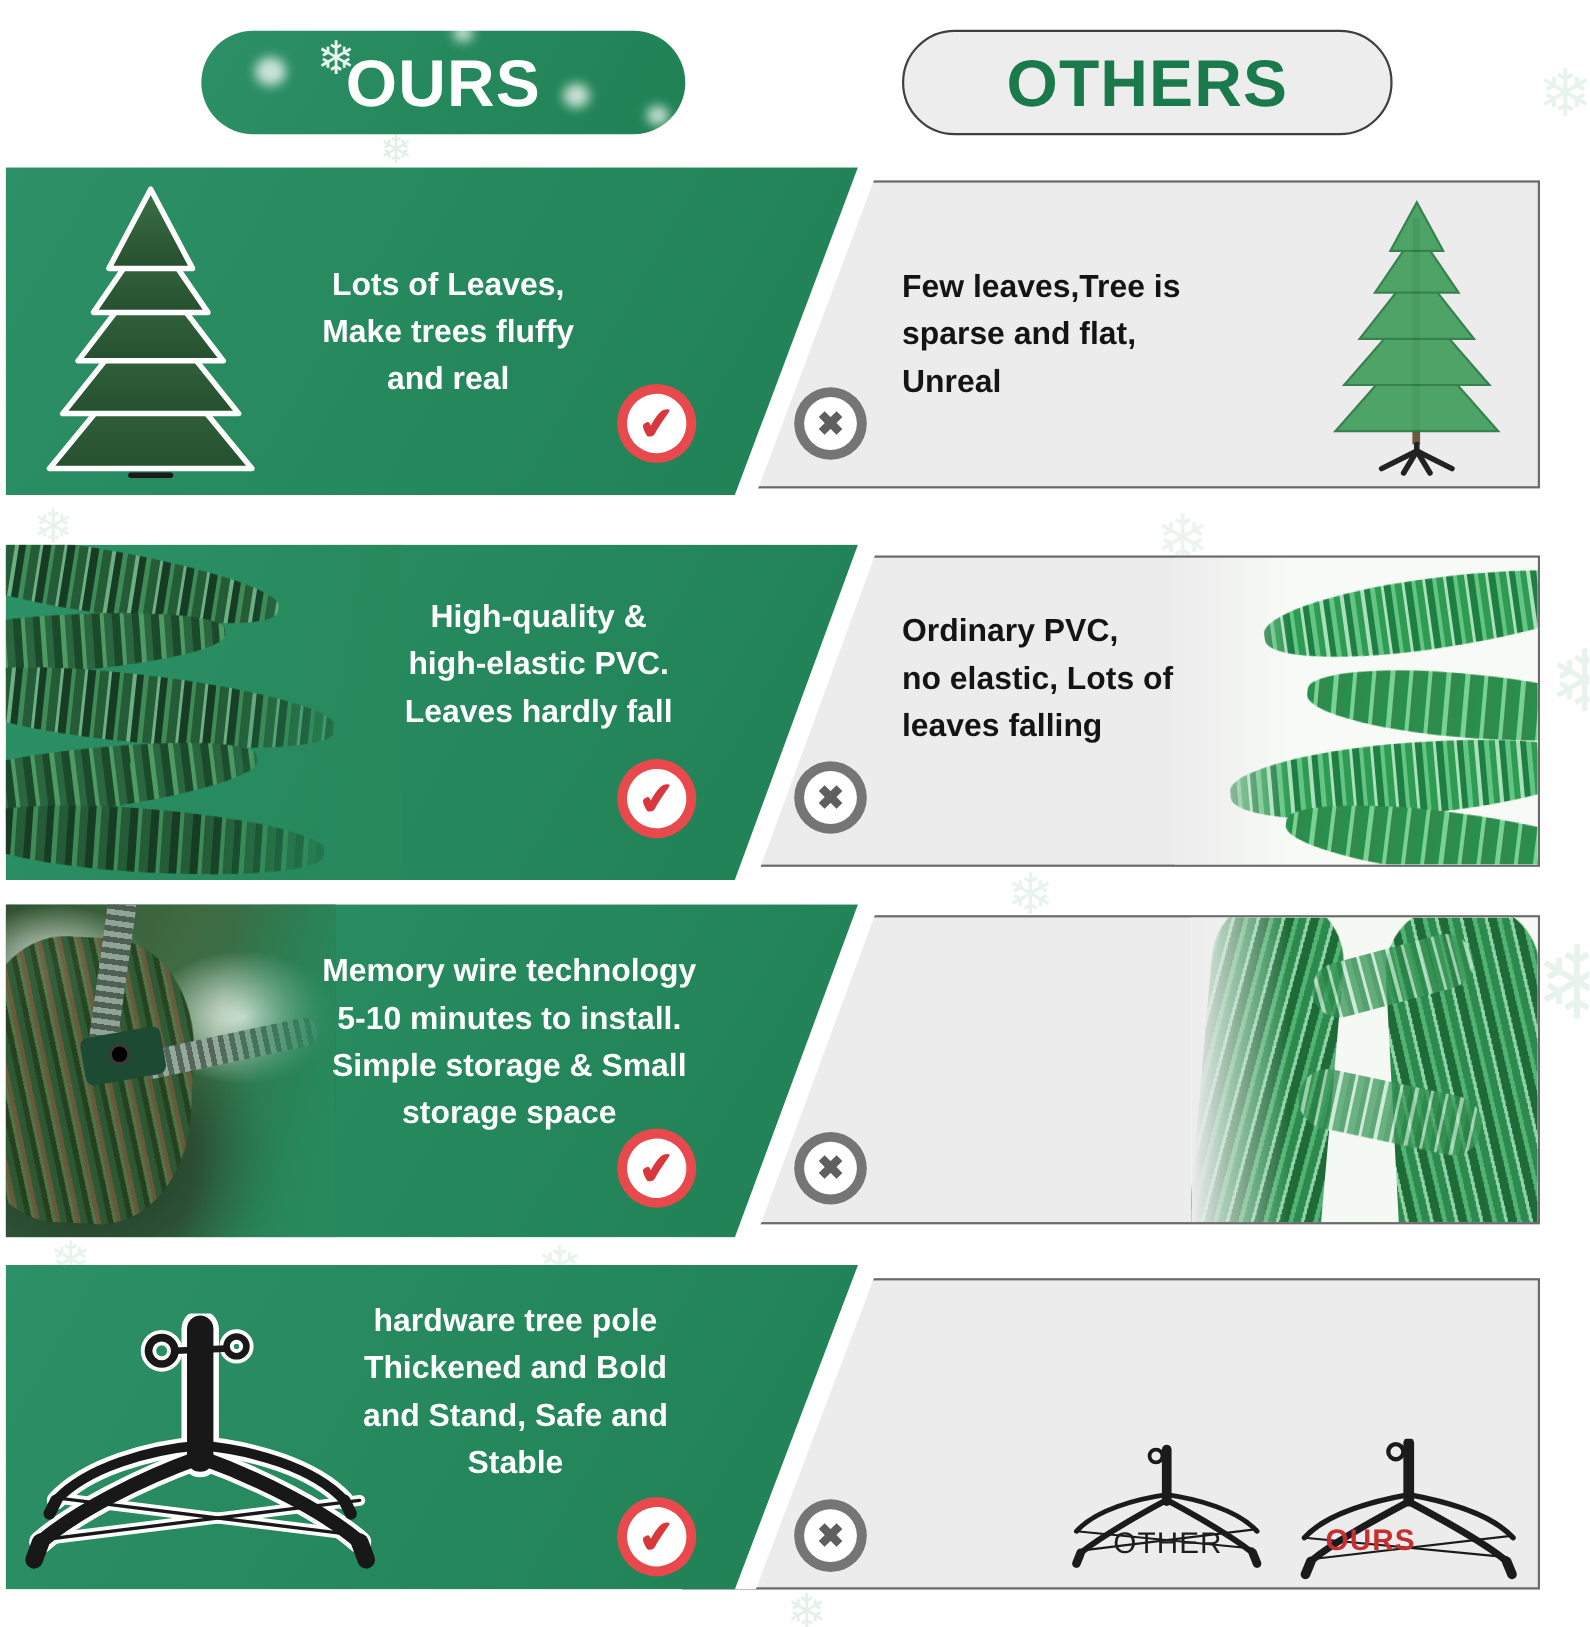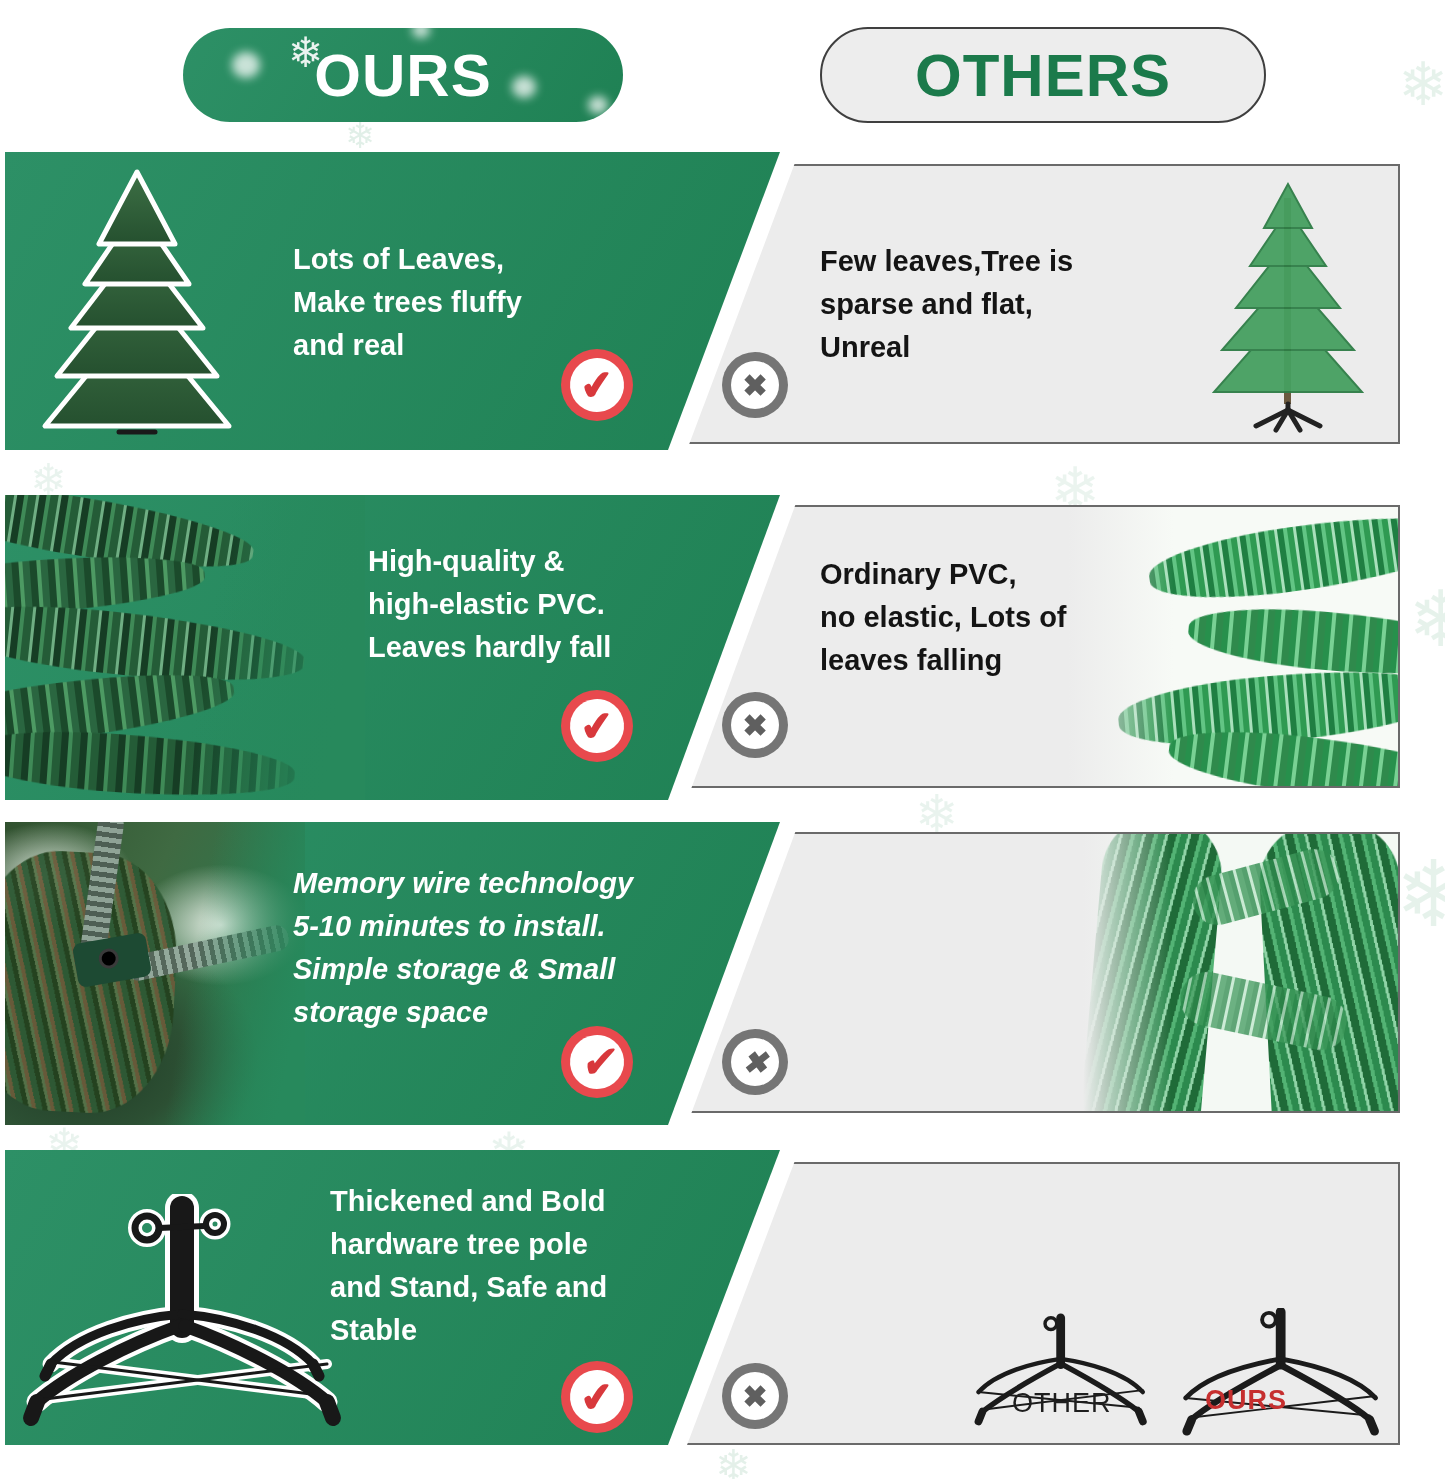--- a/index.html
+++ b/index.html
@@ -23,36 +23,36 @@
         font-weight:700;font-size:60px;letter-spacing:1px;z-index:2;}
   .pill-ours{left:183px;top:28px;width:440px;height:94px;border-radius:47px;
         background:linear-gradient(120deg,#2d9066,#1f8154);color:#fff;}
   .pill-others{left:820px;top:27px;width:446px;height:96px;border-radius:48px;
         background:#ededed;border:2px solid #3f3f3f;color:#1b7a4b;}
 
   
   .row{position:absolute;left:0;width:1445px;z-index:1;}
   #row1{top:152px;height:298px;}
   #row2{top:495px;height:305px;}
-  #row3{top:822px;height:303px;font-style:italic;}
+  #row3{top:822px;height:303px;}
   #row4{top:1150px;height:295px;}
 
   .gray-panel{position:absolute;left:620px;right:45px;top:12px;bottom:6px;
         background:var(--gray);border:2px solid #6a6a6a;overflow:hidden;z-index:1;}
   #row2 .gray-panel,#row3 .gray-panel{top:10px;bottom:12px;}
   #row4 .gray-panel{bottom:0;}
   .diag-white{position:absolute;left:5px;top:0;bottom:0;width:794px;background:#fff;
         clip-path:polygon(0 0,100% 0,682px 100%,0 100%);z-index:2;}
   .green-panel{position:absolute;left:5px;top:0;bottom:0;width:775px;
         background:linear-gradient(120deg,#2d9066 0%,#1f8154 100%);
         clip-path:polygon(0 0,100% 0,663px 100%,0 100%);overflow:hidden;z-index:3;}
 
   .ours-text,.others-text{position:absolute;font-weight:700;font-size:29px;line-height:43px;
         white-space:nowrap;z-index:5;}
-  .ours-text{color:#fff;}
+  .ours-text{color:#fff;text-align:center;}
   .others-text{color:var(--ink);}
 
   
   .badge{position:absolute;border-radius:50%;display:flex;align-items:center;justify-content:center;z-index:6;}
   .badge .inner{background:#fff;border-radius:50%;display:flex;align-items:center;justify-content:center;font-weight:900;}
   .badge-check{width:72px;height:72px;background:#e8494d;left:561px;}
   .badge-check .inner{width:54px;height:54px;color:#d8383c;font-size:40px;transform:rotate(-6deg);}
   .badge-x{width:66px;height:66px;background:#757575;left:722px;}
   .badge-x .inner{width:48px;height:48px;color:#5f5f5f;font-size:30px;}
   #row1 .badge-check{bottom:29px;} #row1 .badge-x{bottom:32px;}
@@ -306,22 +306,22 @@
           <path d="M36,168 L294,200" stroke-width="3"></path>
           <path d="M20,206 L310,170" stroke-width="3"></path>
           <path d="M20,208 L14,224" stroke-width="16"></path>
           <path d="M310,208 L316,224" stroke-width="16"></path>
           <path d="M34,170 L28,182" stroke-width="11"></path>
           <path d="M296,170 L302,182" stroke-width="11"></path>
         </g>
       </svg>
     </div>
     <div class="ours-text" style="left:330px;top:30px">
+      <div>hardware tree pole</div>
       <div>Thickened and Bold</div>
-      <div>hardware tree pole</div>
       <div>and Stand, Safe and</div>
       <div>Stable</div>
     </div>
     <div class="badge badge-check">
         <div class="inner">✔</div>
       </div>
     <div class="badge badge-x">
         <div class="inner">✖</div>
       </div>
   </section>

